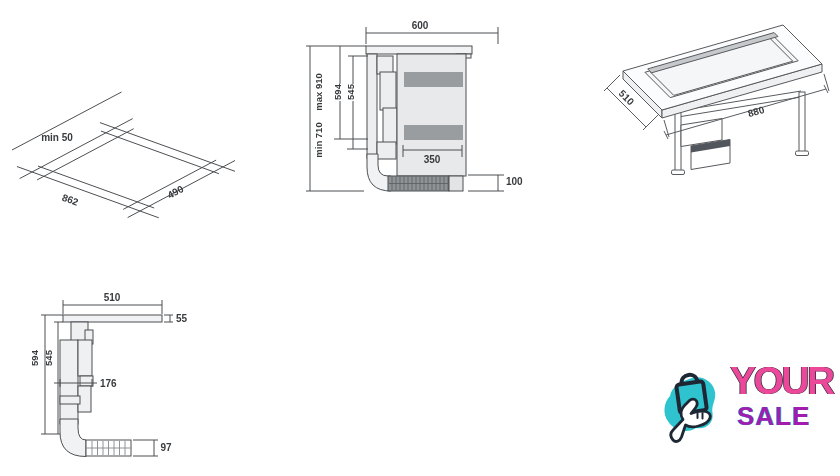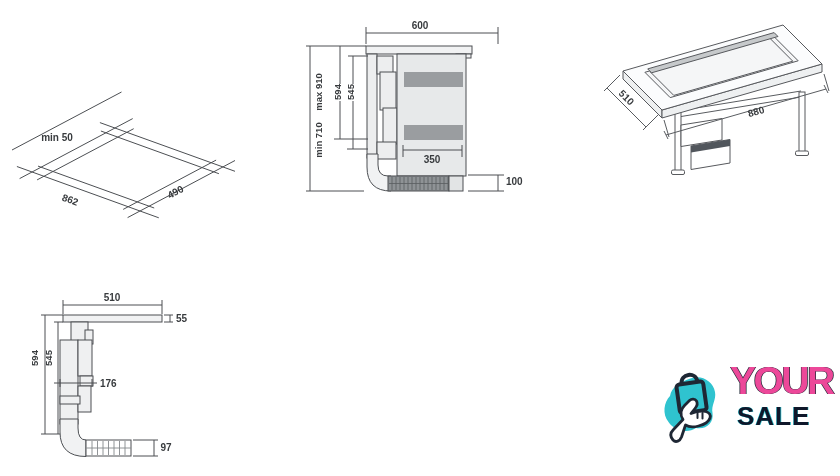--- a/index.html
+++ b/index.html
@@ -13,21 +13,21 @@
   .dim{font:700 10px "Liberation Sans",sans-serif;fill:#383b3e;}
   .dims{font:700 9.5px "Liberation Sans",sans-serif;fill:#383b3e;}
   .grid{stroke:#595d60;stroke-width:0.8;fill:none;}
   .grid-lt{stroke:#85888b;stroke-width:0.9;fill:none;}
   
   .logo{position:absolute;left:659px;top:359px;width:178px;height:96px;}
   .logo .word-top{position:absolute;left:71px;top:2px;font-size:39px;font-weight:700;
         letter-spacing:-2.5px;color:#ec4899;line-height:1;
         text-shadow:0.7px 0 0 #1e2734,-0.7px 0 0 #1e2734;}
   .logo .word-bottom{position:absolute;left:78px;top:44px;font-size:26px;font-weight:700;
-        letter-spacing:1px;color:#0f172a;line-height:1;
+        letter-spacing:1px;color:#a21caf;line-height:1;
         text-shadow:0.6px 0 0 #2fc3cf,-0.6px 0 0 #2fc3cf;}
 </style>
 </head>
 <body>
 
 <div class="stage">
 
 <svg width="840" height="476" viewBox="0 0 840 476">
 
   <g>

